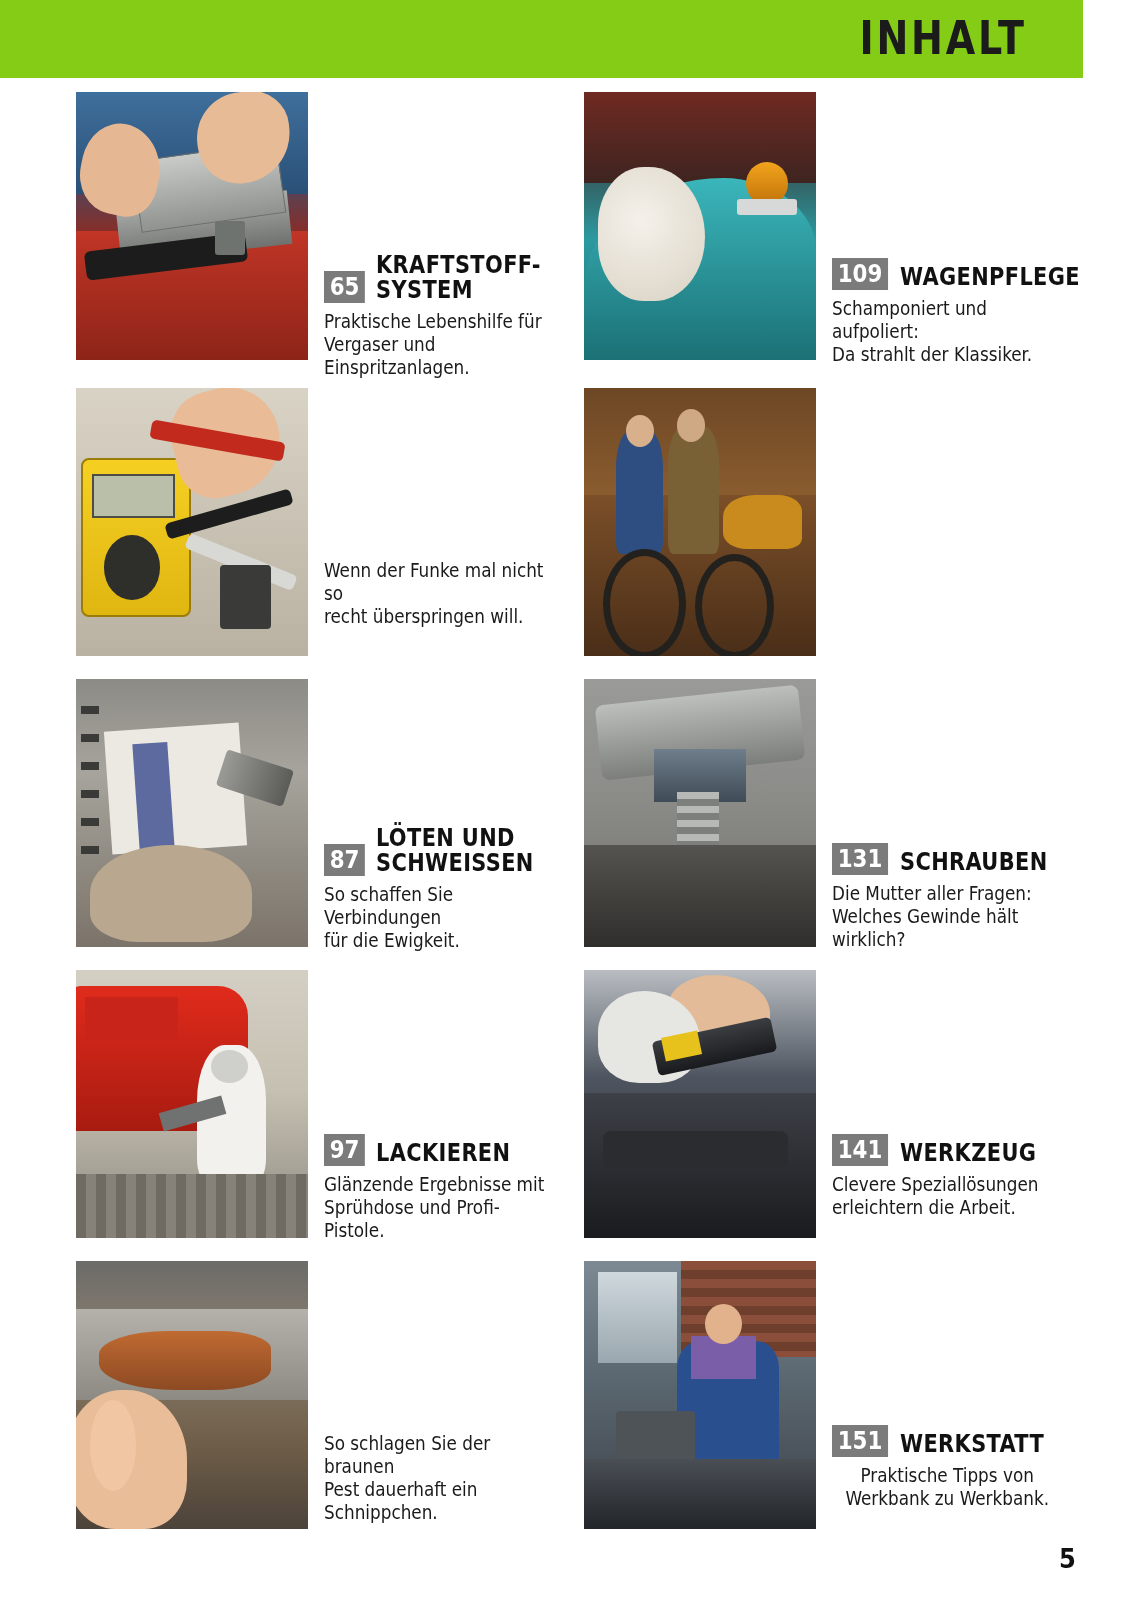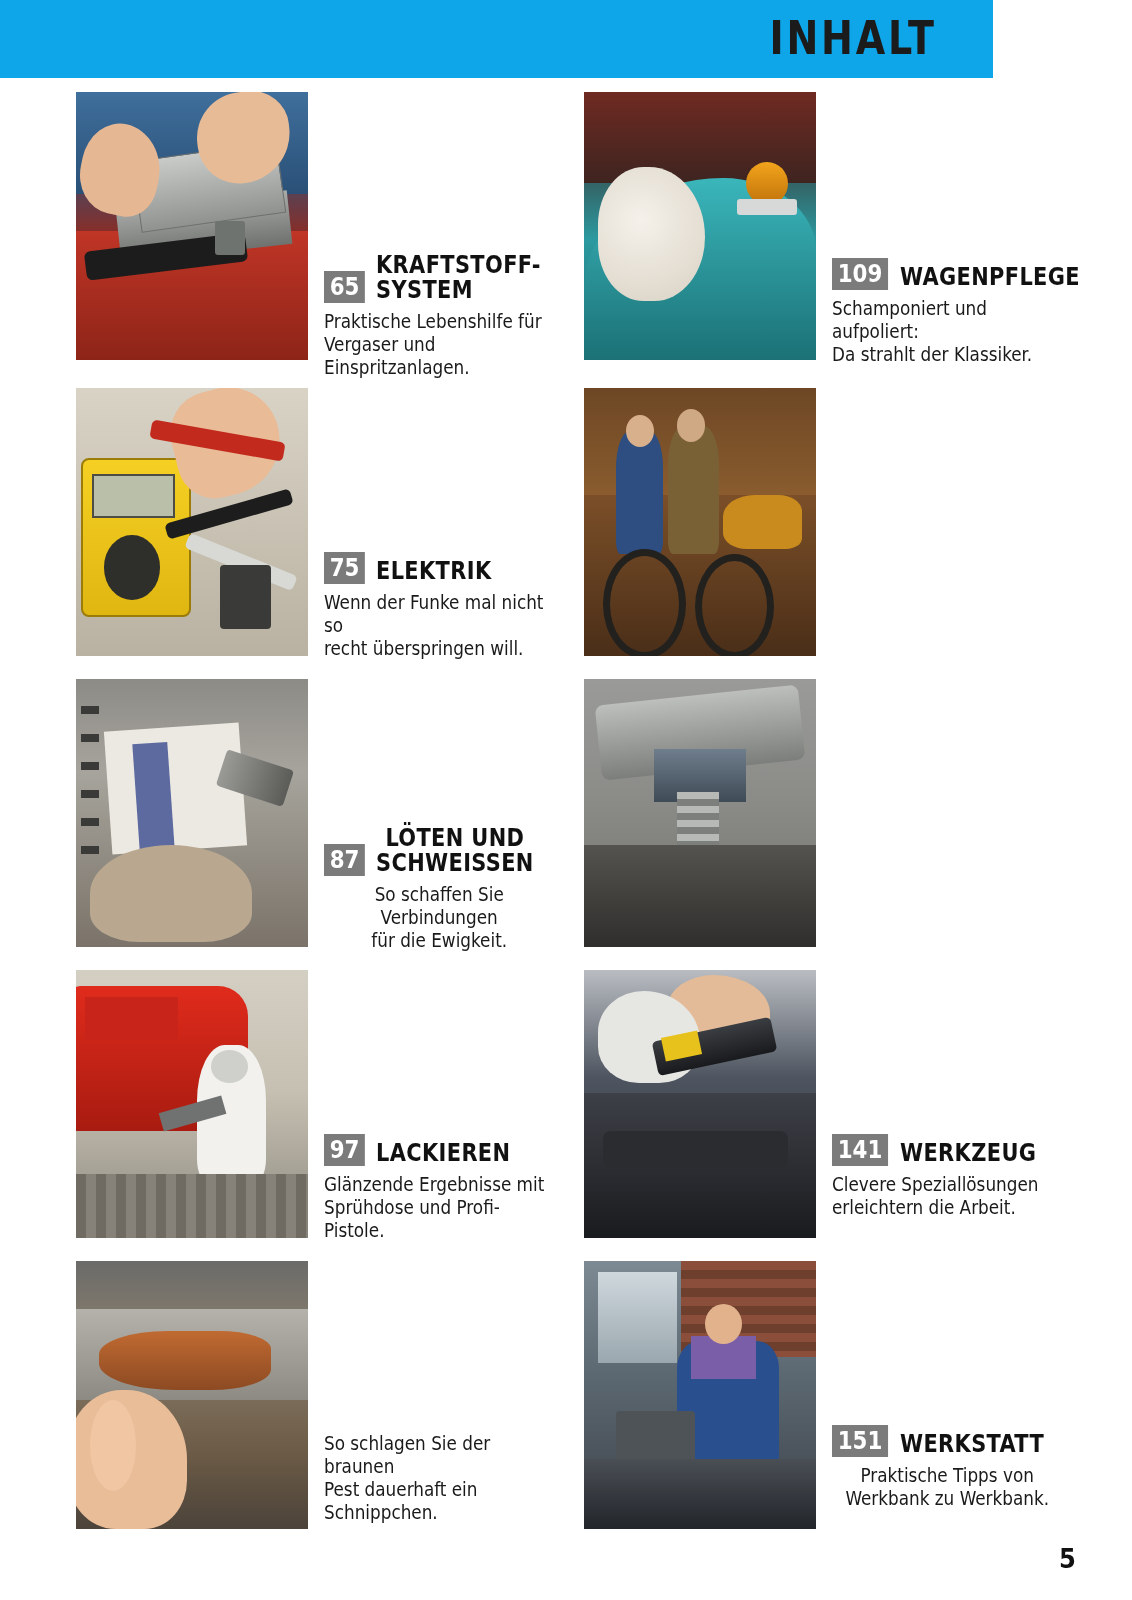--- a/index.html
+++ b/index.html
@@ -13,23 +13,23 @@
     font-family: "Liberation Sans", sans-serif;
     overflow: hidden;
     position: relative;
   }
 
   
   .header-bar {
     position: absolute;
     left: 0;
     top: 0;
-    width: 993px;
+    width: 1083px;
     height: 78px;
-    background: #0ea5e9;
+    background: #84cc16;
   }
   .header-title {
     position: absolute;
     right: 56px;
     top: 8px;
     font-family: "DejaVu Sans Condensed", "Liberation Sans Narrow", "Liberation Sans", sans-serif;
     font-size: 46px;
     font-weight: bold;
     letter-spacing: 3px;
     color: #1b1b1b;
@@ -264,40 +264,36 @@
             <i class="screen"></i>
             <i class="dial"></i>
           <i class="hand"></i>
             <i class="wire1"></i>
             <i class="wire2"></i>
             <i class="wire3"></i>
             <i class="coil"></i>
         </span>
       </div>
       <div class="entry-text" style="top:178px;">
-        <div class="titleline">
-          <span class="pagenum">75</span>
-          <span class="chapter-title">ELEKTRIK</span>
-        </div>
         <div class="desc">Wenn der Funke mal nicht so
 recht überspringen will.</div>
       </div>
     </div>
 
     <div class="entry" style="height:283px;">
       <div class="thumb">
         <span class="ph ph-solder">
           <i class="plate"></i>
             <i class="strip"></i>
             <i class="tip"></i>
             <i class="glove"></i>
             <i class="dots"></i>
         </span>
       </div>
-      <div class="entry-text" style="top:160px;text-align:center;">
+      <div class="entry-text" style="top:160px;">
         <div class="titleline">
           <span class="pagenum">87</span>
           <span class="chapter-title">LÖTEN UND
 SCHWEISSEN</span>
         </div>
         <div class="desc">So schaffen Sie Verbindungen
 für die Ewigkeit.</div>
       </div>
     </div>
 
@@ -378,20 +374,28 @@
 
     <div class="entry" style="height:283px;">
       <div class="thumb">
         <span class="ph ph-bolt">
           <i class="wrench"></i>
             <i class="head"></i>
             <i class="shaft"></i>
             <i class="dark"></i>
         </span>
       </div>
+      <div class="entry-text" style="top:178px;">
+        <div class="titleline">
+          <span class="pagenum">131</span>
+          <span class="chapter-title">SCHRAUBEN</span>
+        </div>
+        <div class="desc">Die Mutter aller Fragen:
+Welches Gewinde hält wirklich?</div>
+      </div>
     </div>
 
     <div class="entry" style="height:283px;">
       <div class="thumb">
         <span class="ph ph-tool">
           <i class="eng"></i>
             <i class="pipe"></i>
             <i class="hand2"></i>
             <i class="hand"></i>
             <i class="tl"></i>

